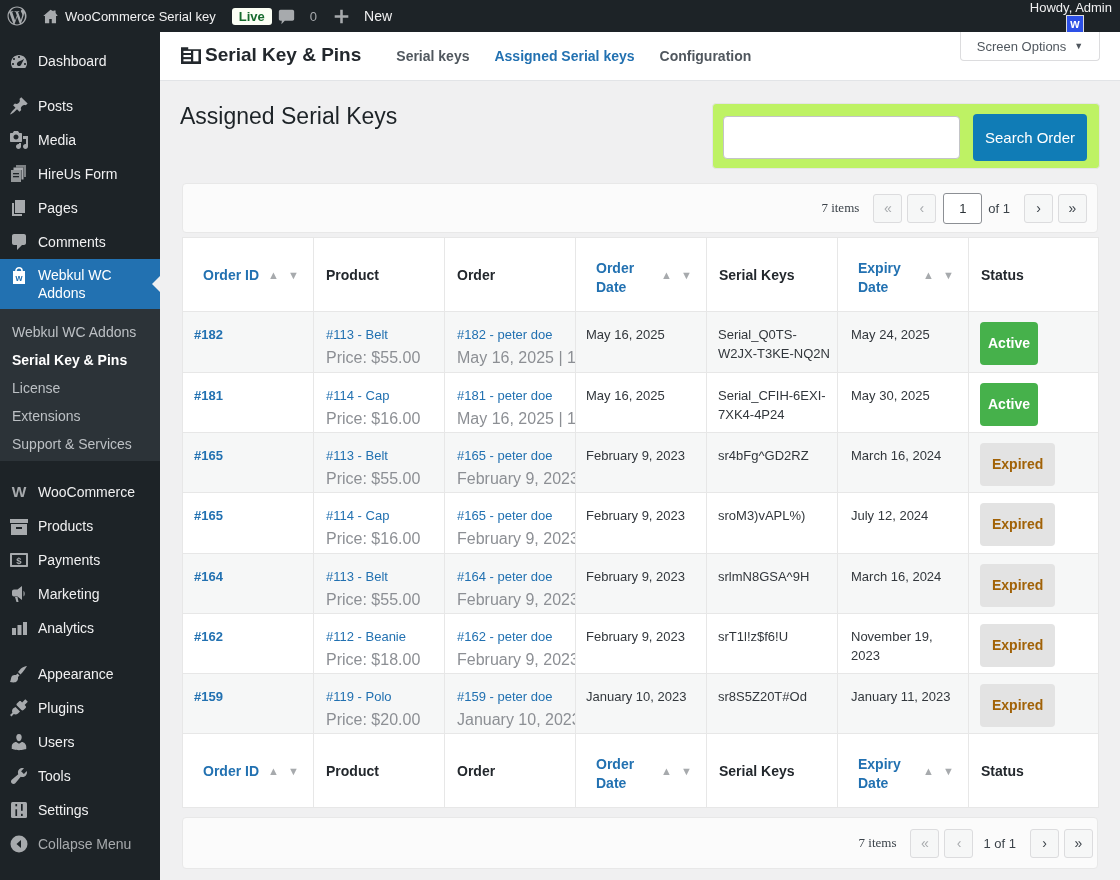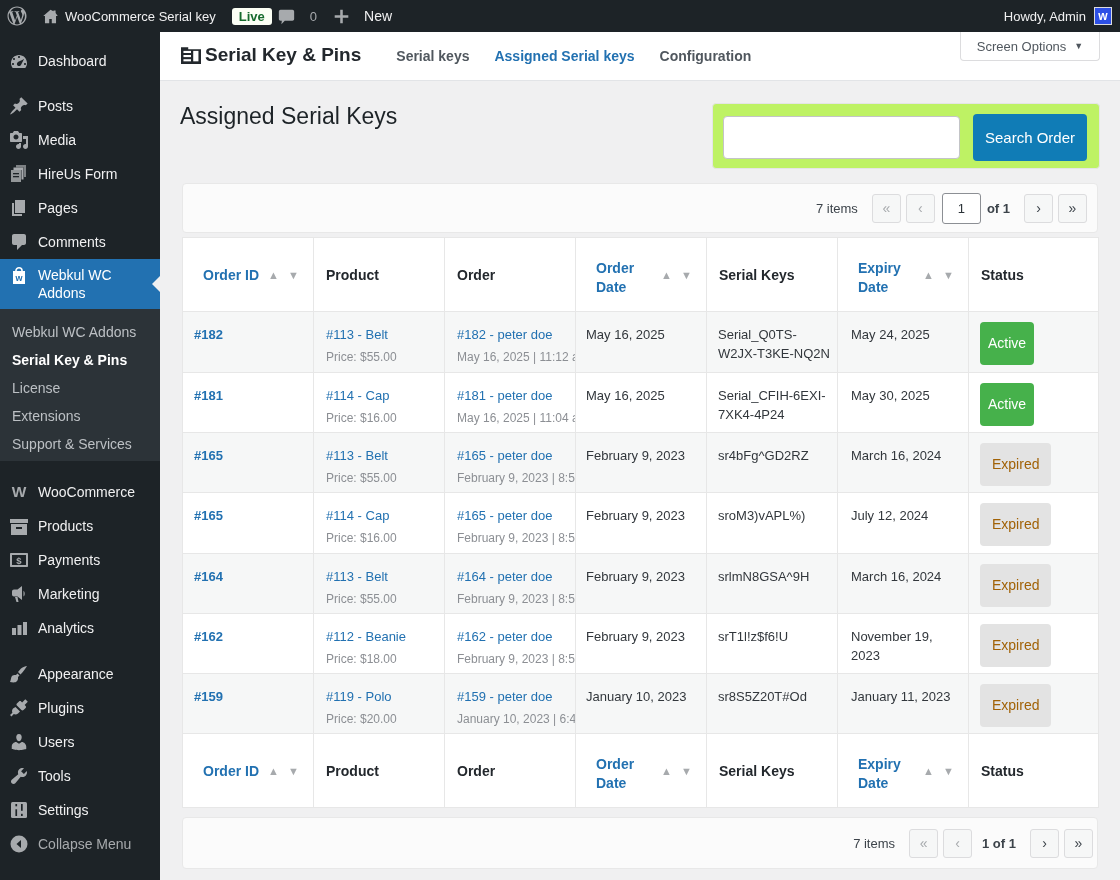--- a/index.html
+++ b/index.html
@@ -6,21 +6,21 @@
 html,body { width:1120px; height:880px; overflow:hidden; }
 body { font-family:"Liberation Sans", sans-serif; background:#f0f0f1; position:relative; }
 
 
 #adminbar { position:absolute; left:0; top:0; width:1120px; height:32px; background:#1d2327; color:#f0f0f1; font-size:13px; }
 #adminbar .left { position:absolute; left:0; top:0; height:32px; display:flex; align-items:center; }
 #adminbar .item { display:flex; align-items:center; height:32px;gap:8px; }
 .ab-text { color:#f0f0f1; }
 .live-badge { background:#fcfff5; color:#166b2c; font-weight:bold; font-size:13px; padding:1px 7px; border-radius:3px; margin-left:8px; }
 .ab-count { color:#a7aaad; margin-left:7px; font-size:13px; }
-#adminbar .right { position:absolute; right:8px; top:0; height:32px; display:flex; align-items:center; }
+#adminbar .right { position:absolute; right:8px; top:0; height:32px; display:flex; align-items:center;flex-direction:column; }
 
 
 #sidebar { position:absolute; left:0; top:32px; width:160px; height:848px; background:#1d2327; color:#f0f0f1; font-size:14px; padding-top:12px; }
 .menu-item { display:flex; align-items:center; height:34px; padding:0 0 0 9px; color:#f0f0f1; }
 .menu-item .mi-icon { width:20px; height:20px; margin-right:9px; flex:0 0 20px; display:flex; align-items:center; justify-content:center; }
 .menu-active { background:#2271b1; color:#fff; position:relative; height:50px; padding-top:7px; align-items:flex-start; }
 .menu-active .mi-icon { margin-top:0px; }
 .menu-active:after { content:""; position:absolute; right:0; top:50%; margin-top:-8px; border:8px solid transparent; border-right-color:#f0f0f1; }
 #submenu { background:#2c3338; padding:9px 0 3px 0; height:152px; }
 .sub-item { display:block; height:28px; line-height:28px; padding-left:12px; color:#bcc0c4; font-size:14px; white-space:nowrap; }
@@ -43,44 +43,44 @@
 #searchcard input { position:absolute; left:10px; top:12px; width:237px; height:43px; border:1px solid #c3c4c7; border-radius:4px; background:#fff; }
 #searchcard .sbtn { position:absolute; right:12px; top:10px; width:114px; height:47px; background:#107cb6; border-radius:4px; color:#fff; font-size:15px; display:flex; align-items:center; justify-content:center; }
 
 .navbox { position:absolute; left:22px; width:916px; background:#fbfbfb; border:1px solid #e8e8e8; border-radius:4px; display:flex; align-items:center; justify-content:flex-end; font-size:13px; color:#3c434a; }
 #topnav { top:151px; height:50px; }
 #botnav { top:785px; height:52px; }
 .pgbtn { width:29px; height:29px; border:1px solid #dcdcde; border-radius:3px; background:#f6f7f7; display:flex; align-items:center; justify-content:center; font-size:14px; margin-left:5px; }
 .pgbtn.off { color:#a7aaad; }
 .pgbtn.on { color:#3c434a; }
 .pginput { width:39px; height:31px; border:1px solid #8c8f94; border-radius:3px; background:#fff; display:flex; align-items:center; justify-content:center; color:#2c3338; font-size:13px; margin-left:7px; }
-.pgof { margin:0 9px 0 6px; color:#3c434a;font-weight:bold; }
-.nitems { margin-right:9px; }
+.pgof { margin:0 9px 0 6px; color:#3c434a; }
+.nitems { margin-right:9px;font-family:Liberation Serif, serif; }
 
 
 #tbl { position:absolute; left:22px; top:205px; width:916px; border-collapse:collapse; background:#fff; table-layout:fixed; font-size:13px; }
 #tbl col { width:131px; }
 #tbl th, #tbl td { border:1px solid #e7e7e7; vertical-align:top; text-align:left; overflow:hidden; }
 #tbl th { height:74px; font-size:14px; font-weight:bold; color:#23282d; padding:29px 6px 0 12px; vertical-align:top; background:#fff; position:relative; }
 #tbl th.sortable { color:#2271b1; padding-left:20px; }
 #tbl th .hdr2 { line-height:19px; display:inline-block; vertical-align:middle; }
 #tbl th .arrows { position:absolute; left:85px; top:50%; margin-top:-6px; color:#a7aaad; font-size:11px; letter-spacing:3px; white-space:nowrap; }
 #tbl th.h2l { padding-top:21px; }
 #tbl td { height:60px; padding:13px 6px 0 12px; color:#32373c; line-height:19px; }
 #tbl td:nth-child(1) { padding-left:11px; }
 #tbl td:nth-child(3) { padding-right:0; }
 #tbl td:nth-child(4) { padding-left:10px; }
 #tbl td:nth-child(5) { padding-left:11px; padding-right:6px; }
 #tbl td:nth-child(6) { padding-left:13px; }
 #tbl td:nth-child(7) { padding-left:11px; }
 #tbl tr.stripe td { background:#f6f7f7; }
 a.blue { color:#2271b1; text-decoration:none; }
-.sub { color:#8c8f94; font-size:12px; margin-top:4px; white-space:nowrap; }
+.sub { color:#8c8f94; font-size:16px; margin-top:4px; white-space:nowrap; }
 td.oid a { font-weight:bold; }
-.statbtn { display:inline-block; border-radius:4px; font-weight:normal; font-size:14px; line-height:17px; text-align:left; margin-top:-3px; }
+.statbtn { display:inline-block; border-radius:4px; font-weight:bold; font-size:14px; line-height:17px; text-align:left; margin-top:-3px; }
 .statbtn.active { background:#46b14b; color:#fff; padding:13px 8px; }
 .statbtn.expired { background:#e3e3e3; color:#a16207; padding:13px 12px; }
 .ico { display:block; }
 </style>
 </head>
 <body>
 
 <div id="adminbar">
   <div class="left">
     <div class="item" style="padding:0 7px;">

